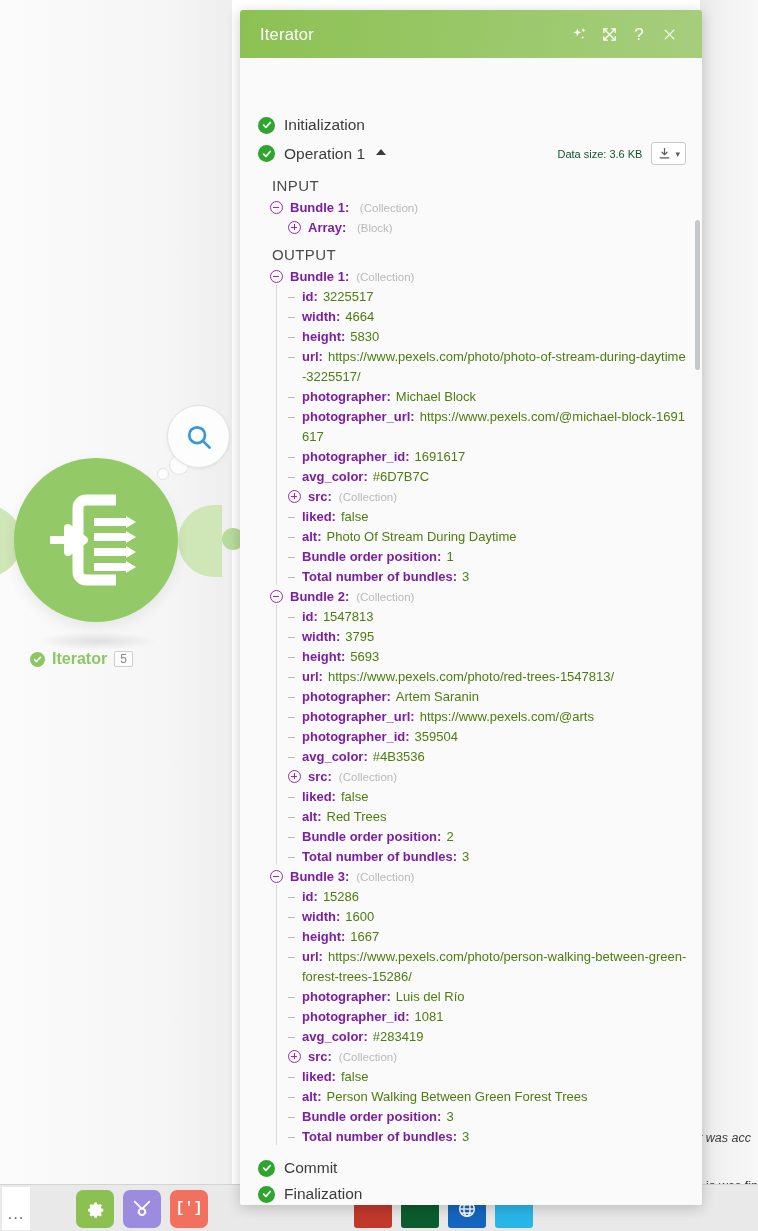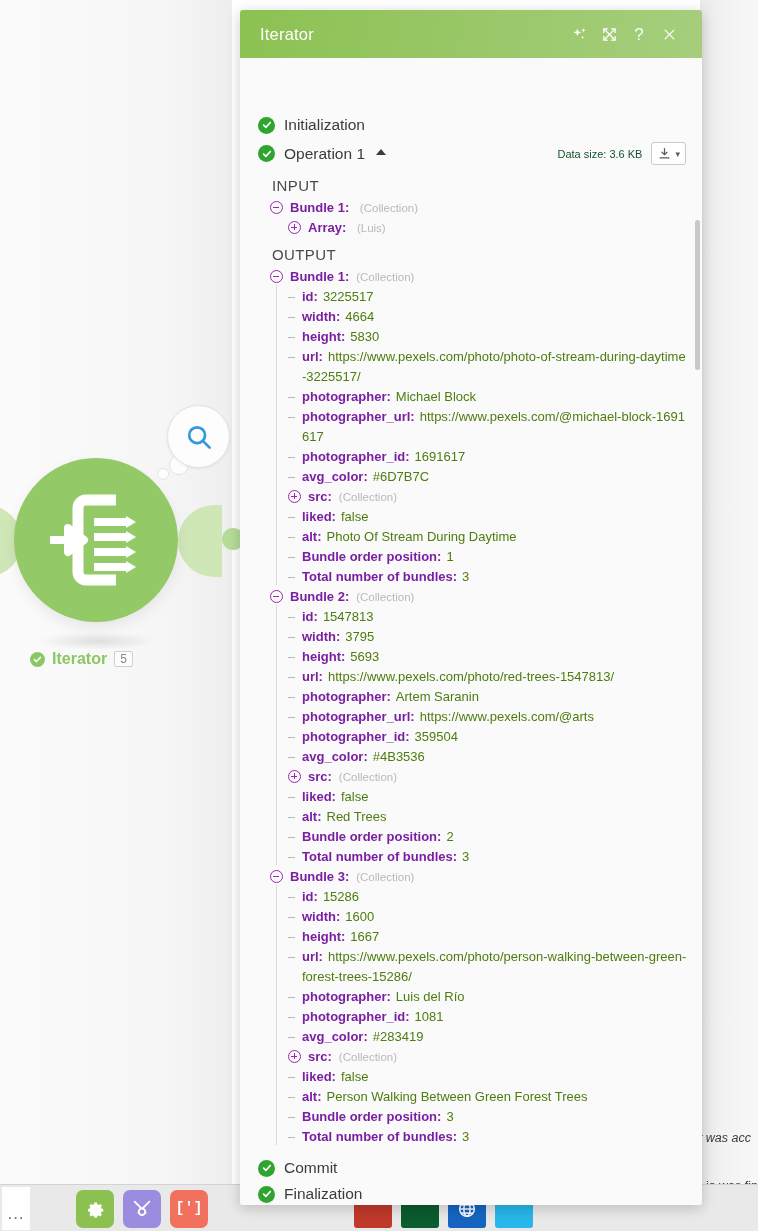--- a/index.html
+++ b/index.html
@@ -417,21 +417,21 @@
       <span class="node-text">
         <span class="k">Bundle 1:</span>
         <span class="type">(Collection)</span>
       </span>
     </div>
 
     <div class="node-row collection lvl2">
       <span class="toggle plus"></span>
       <span class="node-text">
         <span class="k">Array:</span>
-        <span class="type">(Luis)</span>
+        <span class="type">(Block)</span>
       </span>
     </div>
 
     <div class="section-label">OUTPUT</div>
 
     <div id="output-tree" class="tree">
         <div class="bundle-group">
           <div class="node-row collection">
             <span class="toggle"></span>
             <span class="node-text"><span class="k">Bundle 1:</span><span class="type">(Collection)</span></span>

